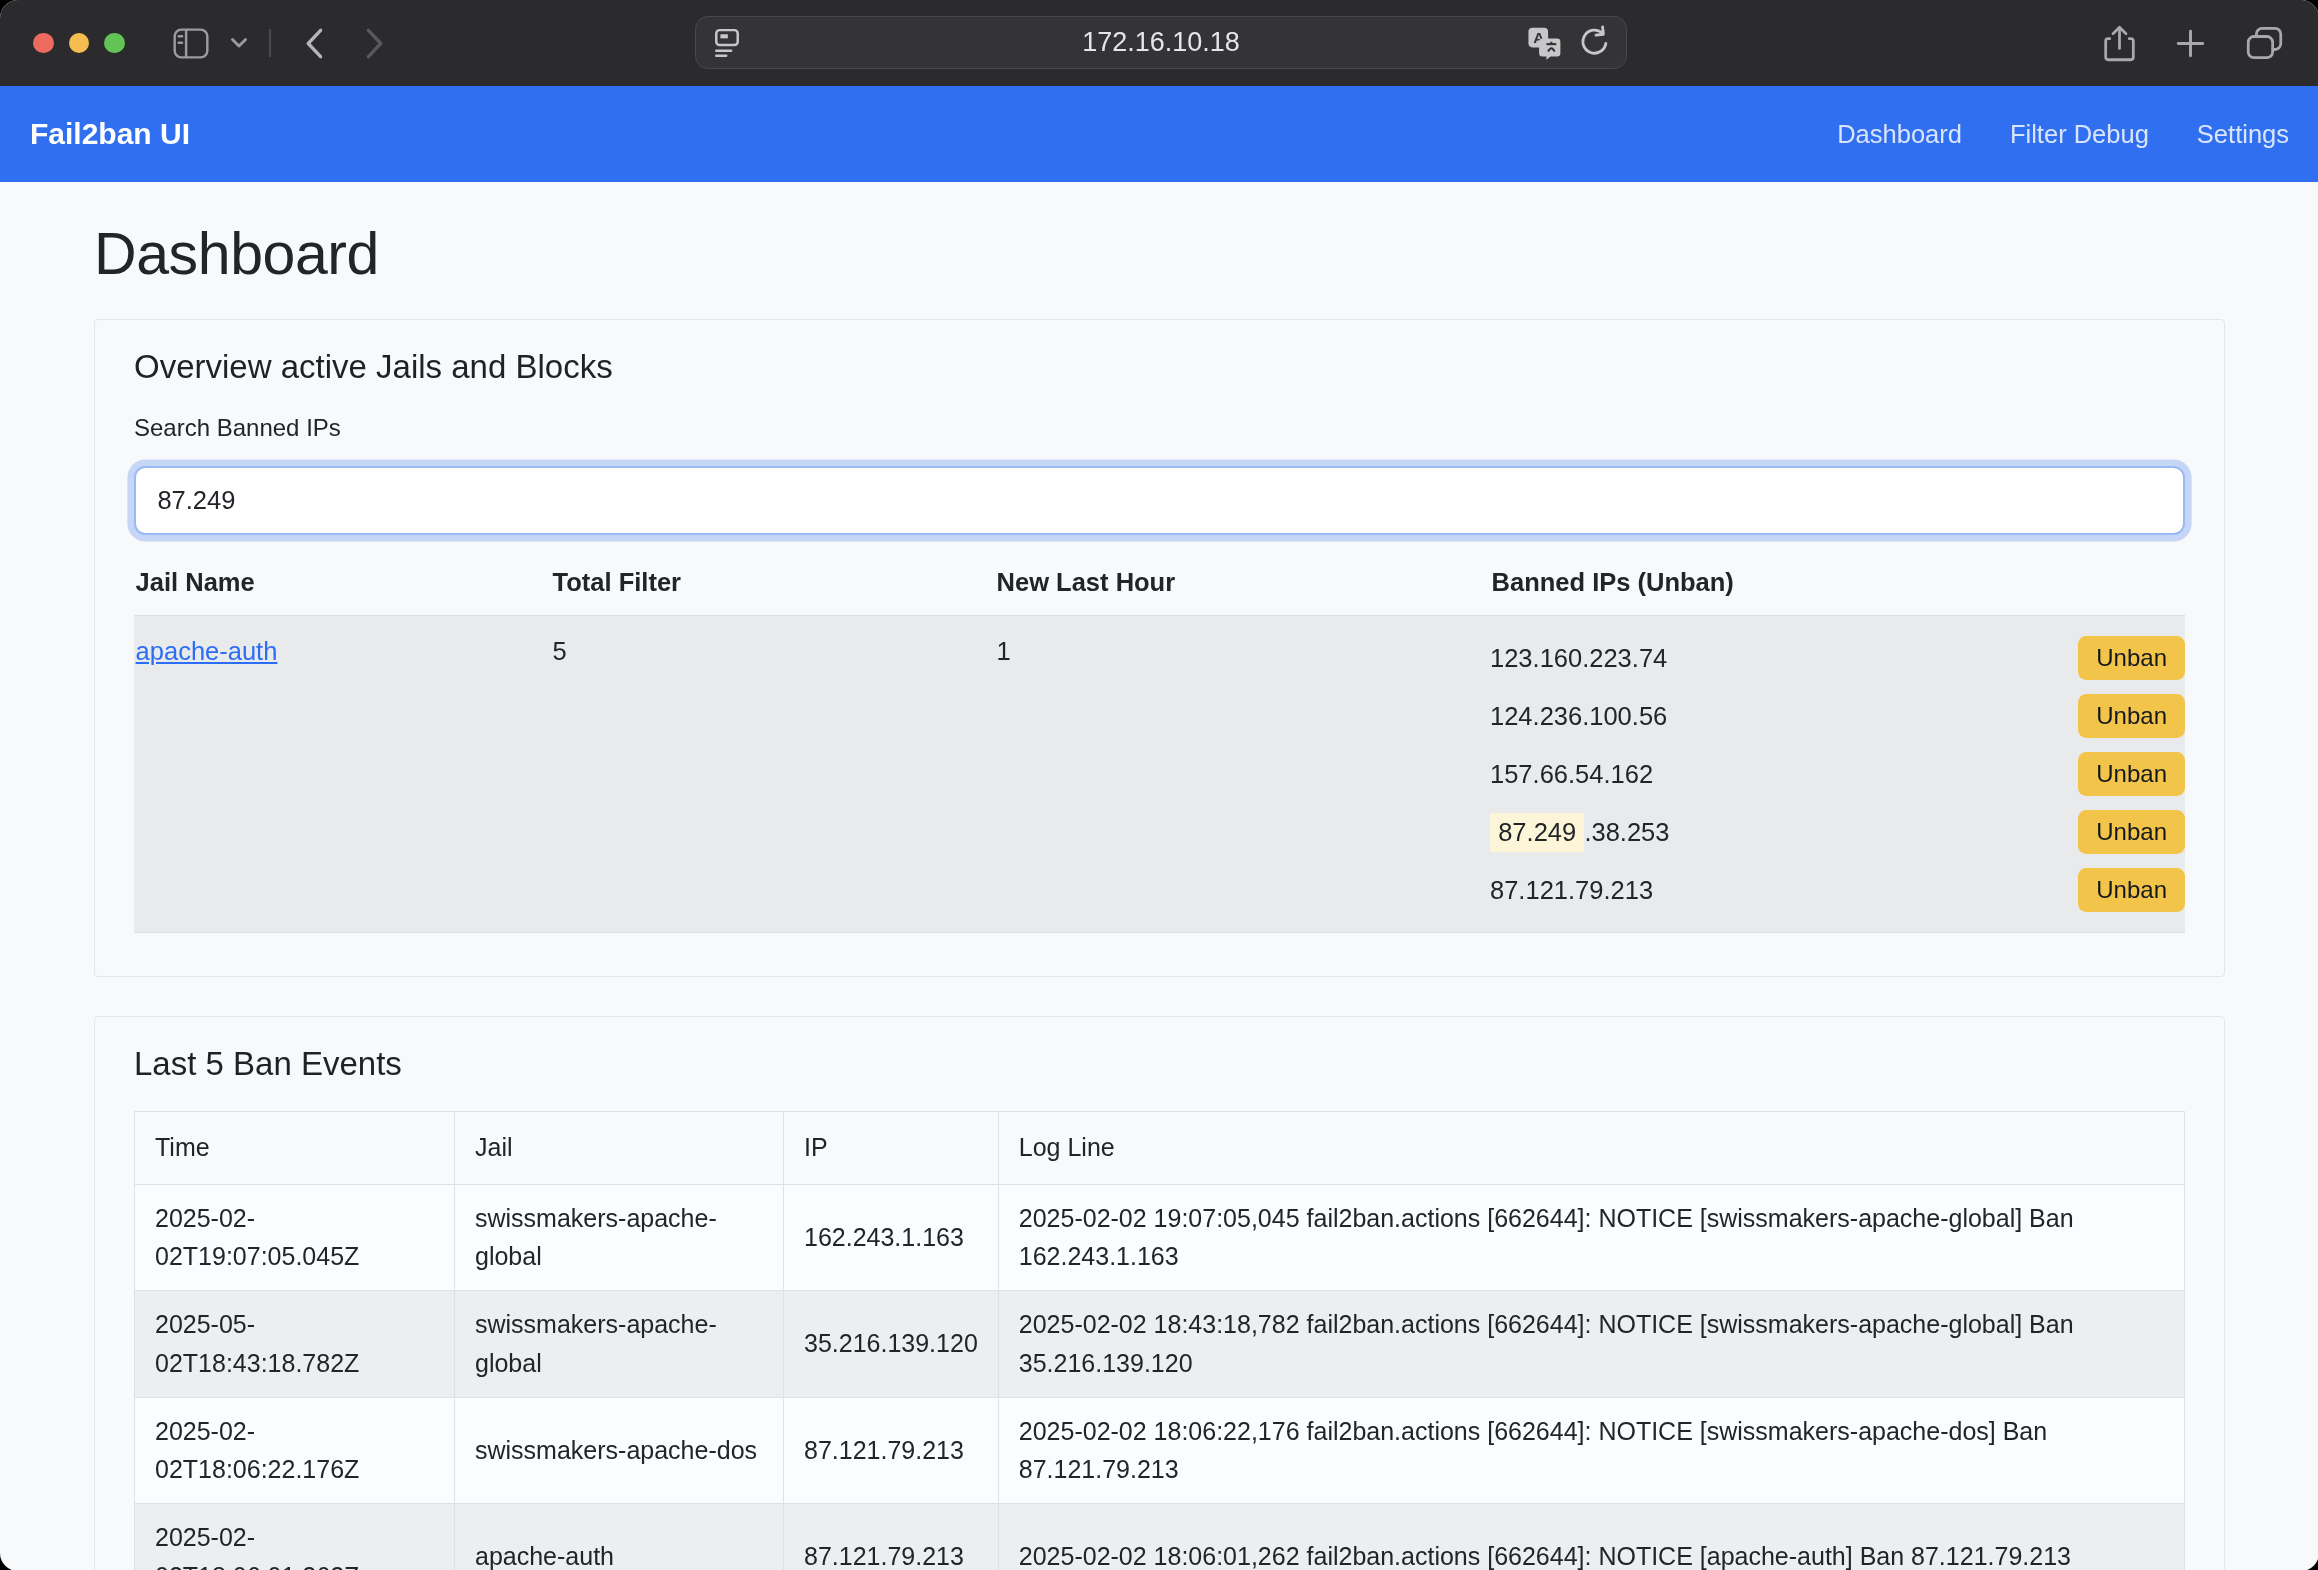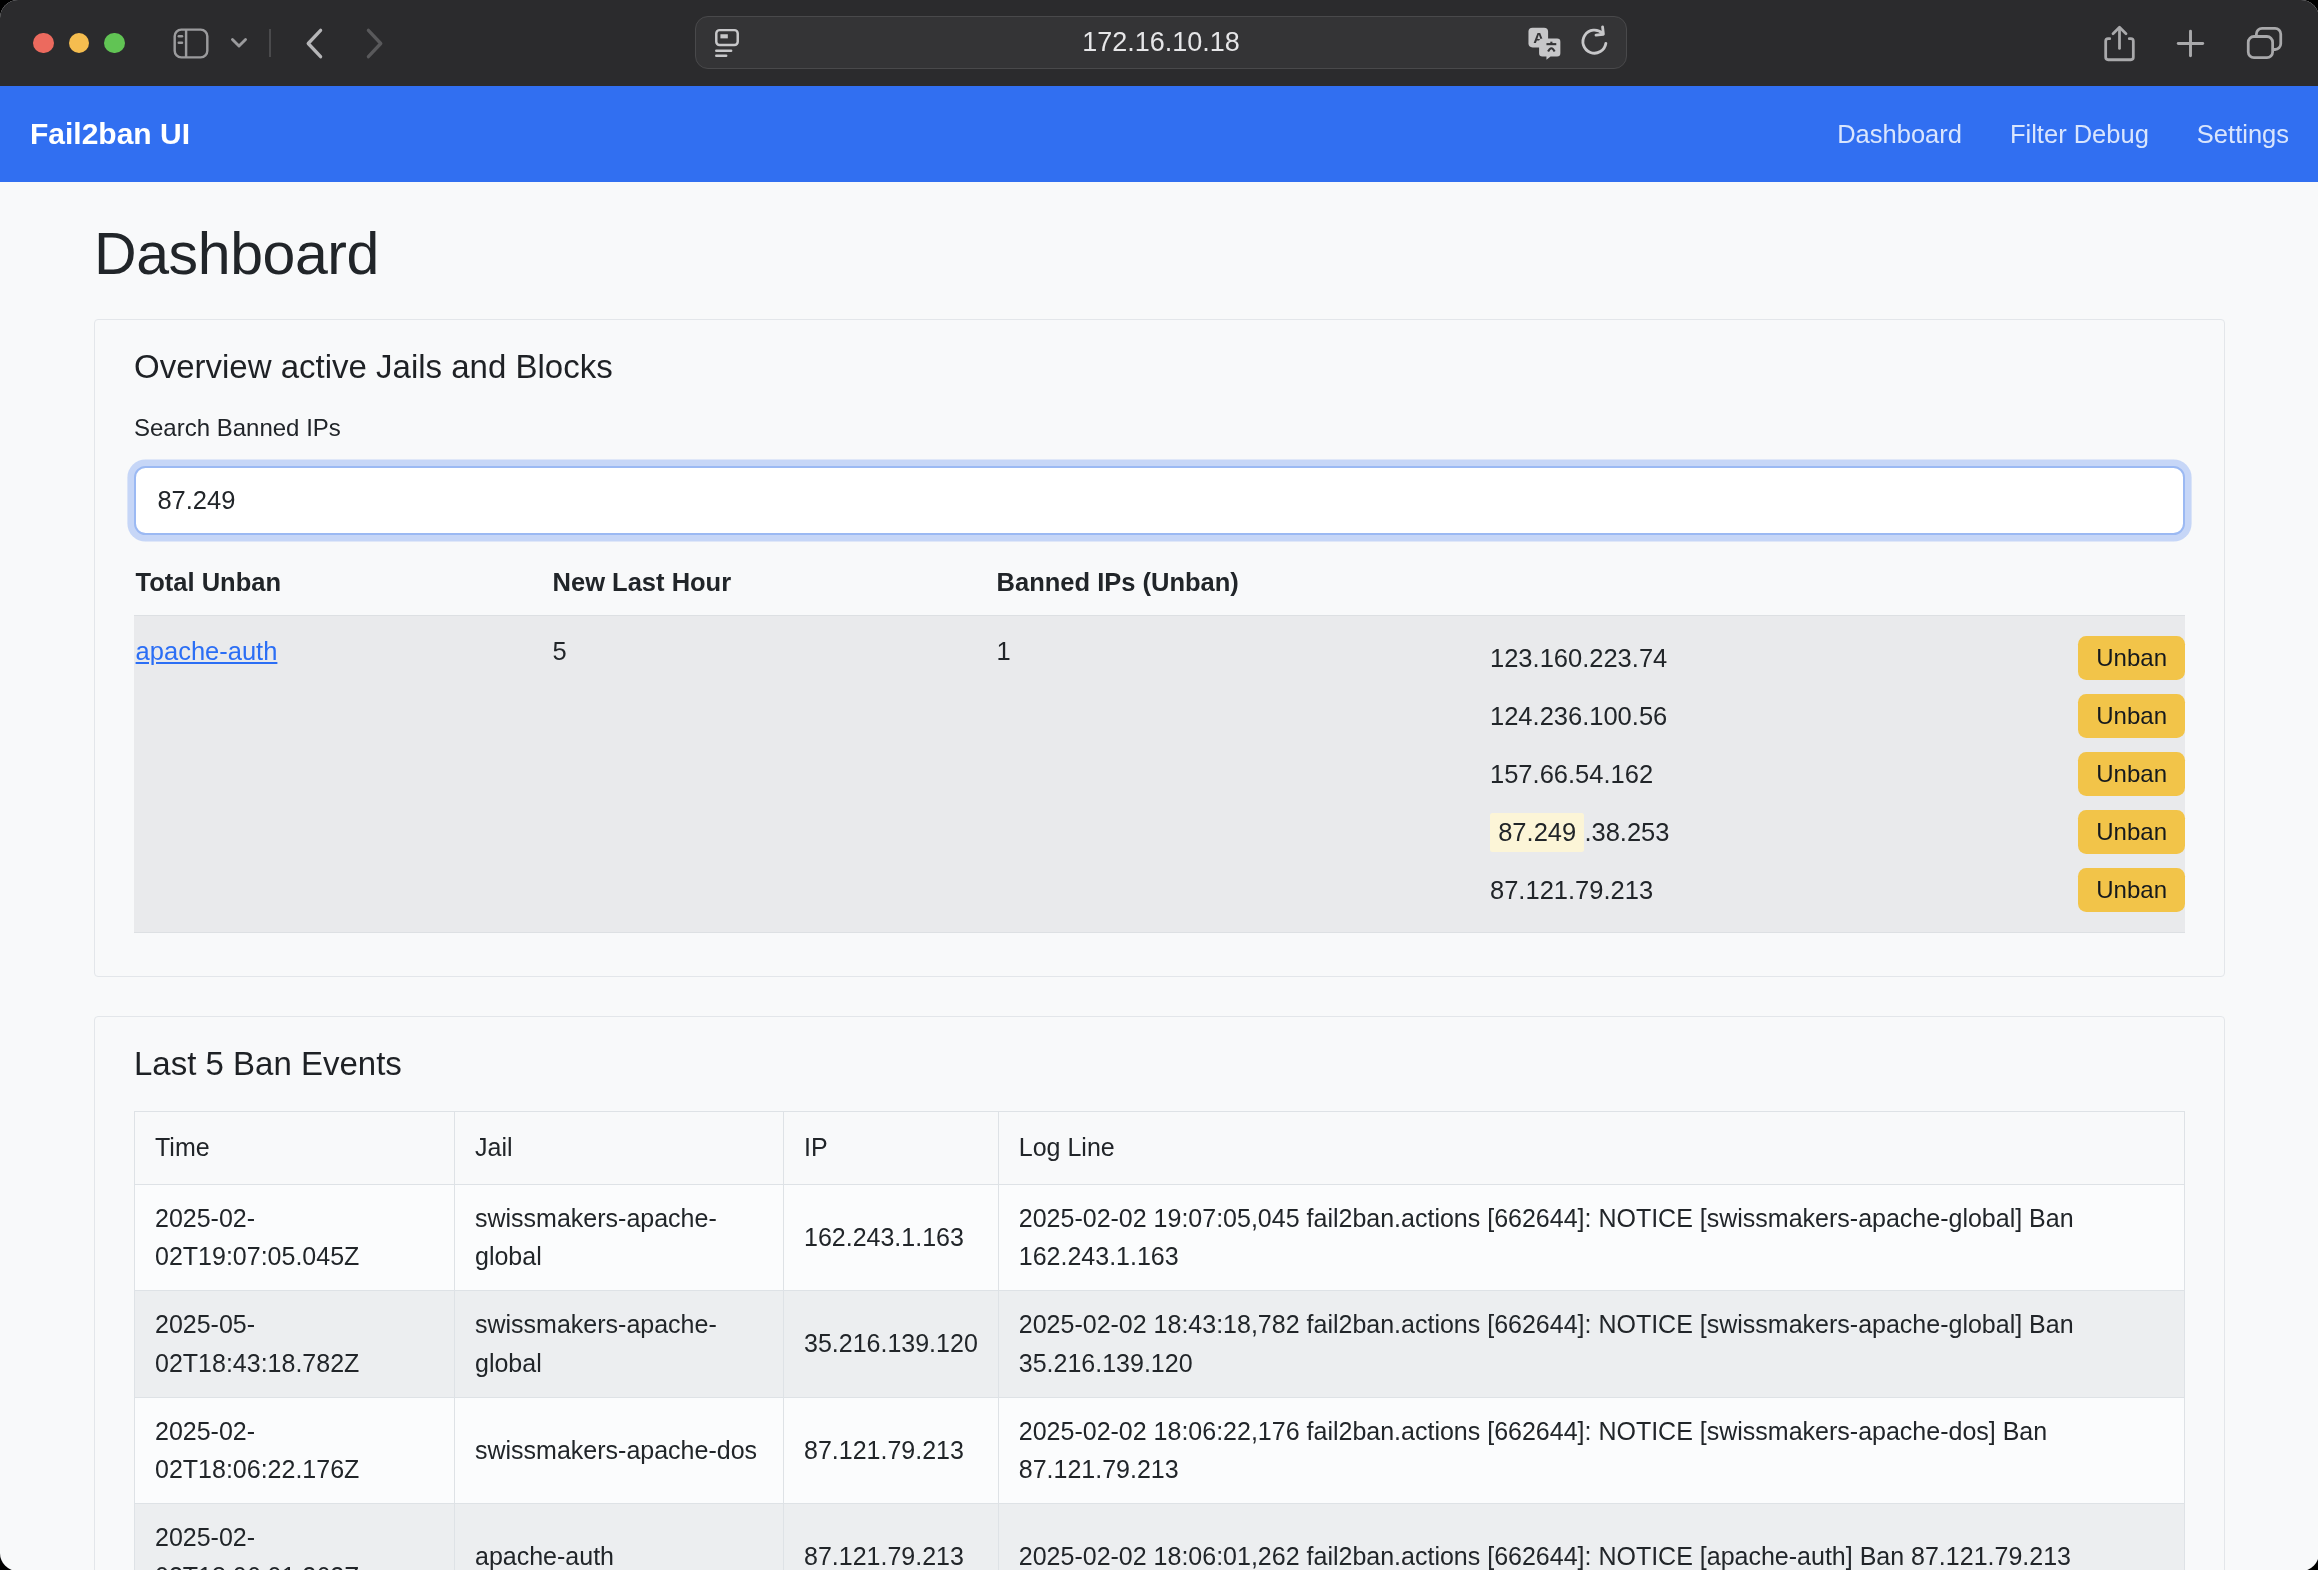--- a/index.html
+++ b/index.html
@@ -242,21 +242,22 @@
     <h1 class="page-title">Dashboard</h1>
 
     <section class="card">
       <h2>Overview active Jails and Blocks</h2>
 
       <label class="search-label">Search Banned IPs</label>
       <input class="search-input" type="text" value="87.249" style="">
 
       <div class="ov-table">
         <div class="ov-head">
-          <div>Total Unban</div>
+          <div>Jail Name</div>
+          <div>Total Filter</div>
           <div>New Last Hour</div>
           <div>Banned IPs (Unban)</div>
         </div>
 
         <div class="ov-row">
           <div class="cell">
             <a href="#" class="jail-link">apache-auth</a>
           </div>
           <div class="cell">5</div>
           <div class="cell">1</div>

